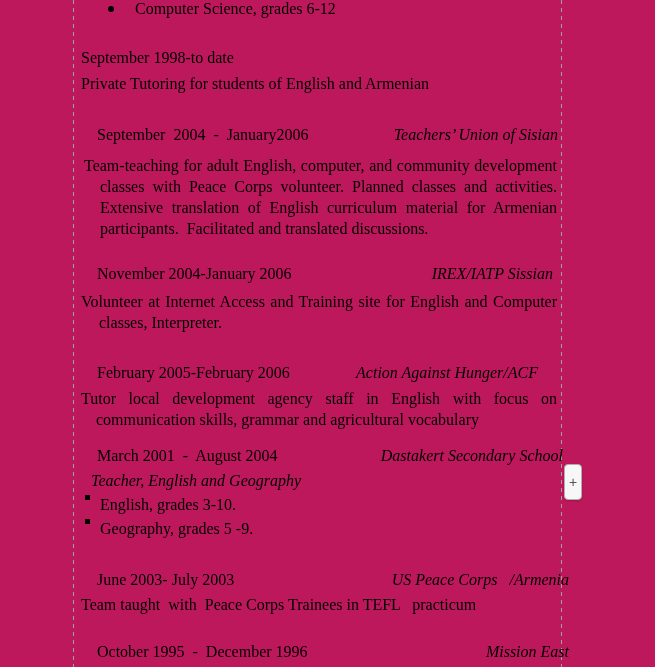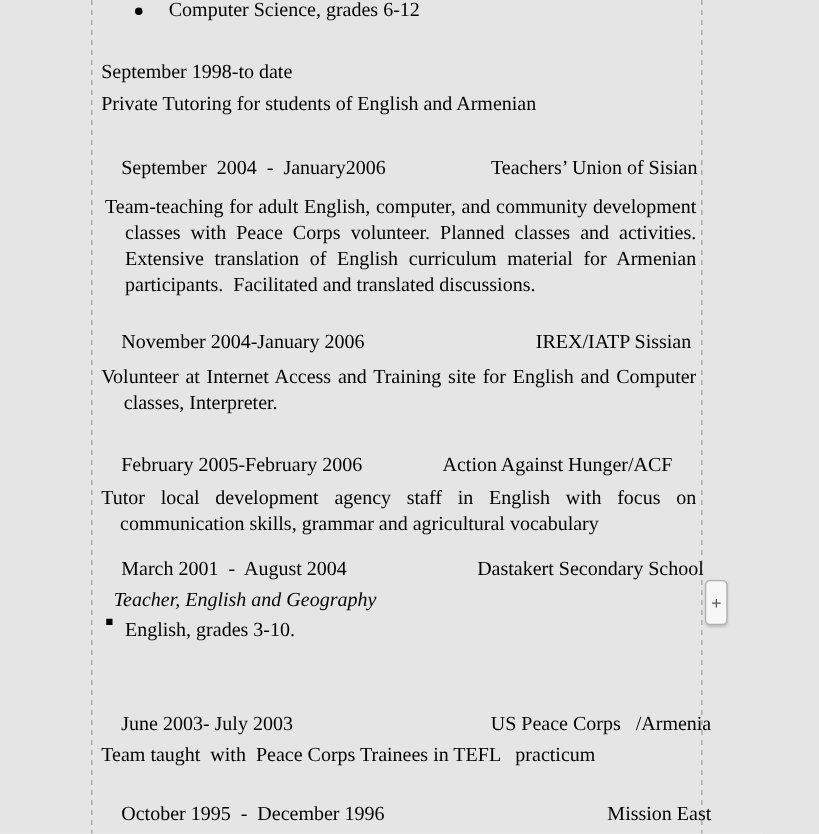--- a/index.html
+++ b/index.html
@@ -1,31 +1,31 @@
 <!DOCTYPE html>
 <html><head>
 <meta charset="utf-8">
 <style>
   html, body { margin:0; padding:0; }
   .screen {
     position:relative; width:655px; height:667px; overflow:hidden;
-    background:#e5e5e5; color:#000;
+    background:#be185d; color:#000;
     font-family:"Liberation Serif","DejaVu Serif",serif;
     font-size:16px;
   }
   .boundary {
     position:absolute; top:0; bottom:0; width:1px;
     background-image:repeating-linear-gradient(to bottom,#9aa49f 0 4px, rgba(0,0,0,0) 4px 8px);
   }
   .boundary-left  { left:73px; }
   .boundary-right { left:561px; }
 
   .abs  { position:absolute; line-height:20px; white-space:pre; }
   .row  { left:97px; display:flex; justify-content:space-between; align-items:center; }
-  .org  { }
+  .org  { font-style:italic; }
   .ital { font-style:italic; }
 
   .jline { white-space:normal; text-align:justify; text-align-last:justify; line-height:21px; }
   .pline { line-height:21px; }
 
   .bullet-item { left:85px; display:flex; align-items:flex-start; }
   .sq  { width:5px; height:5px; background:#000; margin-right:10px; flex:none; }
   .top-bullet-item { left:108px; display:flex; align-items:center; }
   .dot { width:6px; height:6px; border-radius:50%; background:#000; margin-right:21px; flex:none; }
 
@@ -78,20 +78,24 @@
 
   <div class="abs row" style="top:446px; width:466px">
     <span>March 2001  -  August 2004</span>
     <span class="org">Dastakert Secondary School</span>
   </div>
   <div class="abs ital" style="left:91px; top:471px">Teacher, English and Geography</div>
   <div class="abs bullet-item" style="top:495px">
     <span class="sq"></span>
     <span>English, grades 3-10.</span>
   </div>
+  <div class="abs bullet-item" style="top:519px">
+    <span class="sq"></span>
+    <span>Geography, grades 5 -9.</span>
+  </div>
 
   <div class="abs row" style="top:570px; width:472px">
     <span>June 2003- July 2003</span>
     <span class="org">US Peace Corps   /Armenia</span>
   </div>
   <div class="abs" style="left:81px; top:595px">Team taught  with  Peace Corps Trainees in TEFL   practicum</div>
 
   <div class="abs row" style="top:642px; width:472px">
     <span>October 1995  -  December 1996</span>
     <span class="org">Mission East</span>

